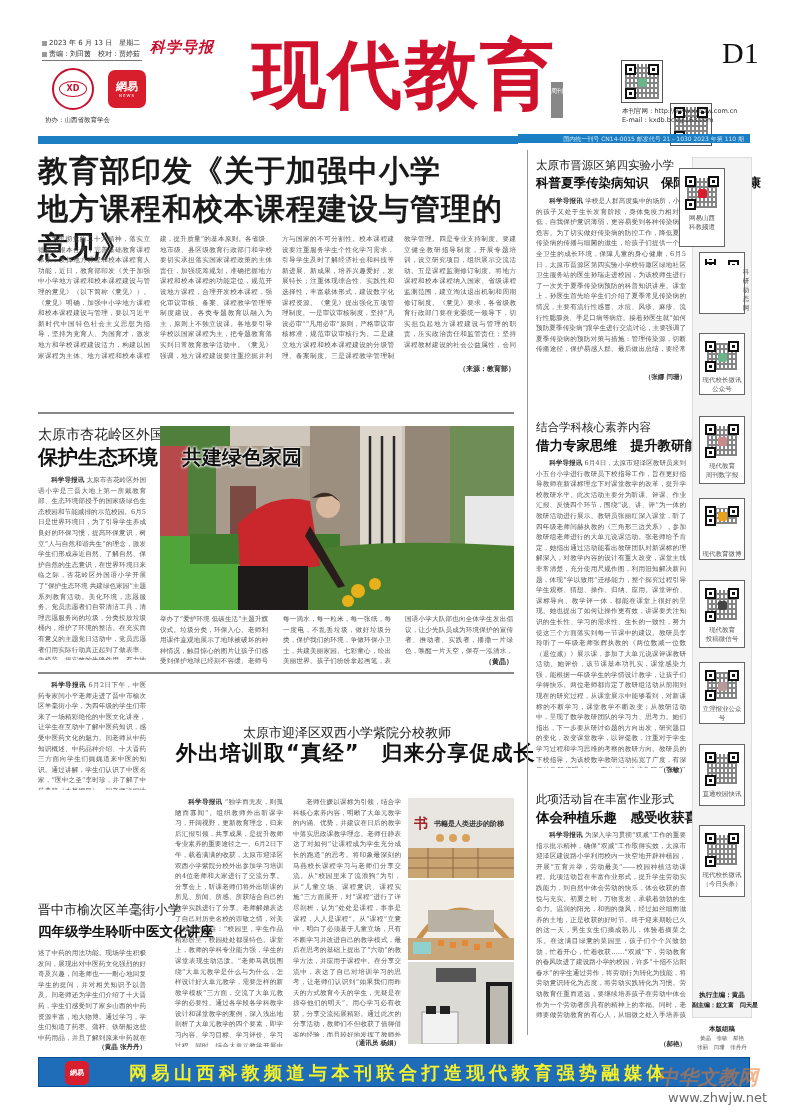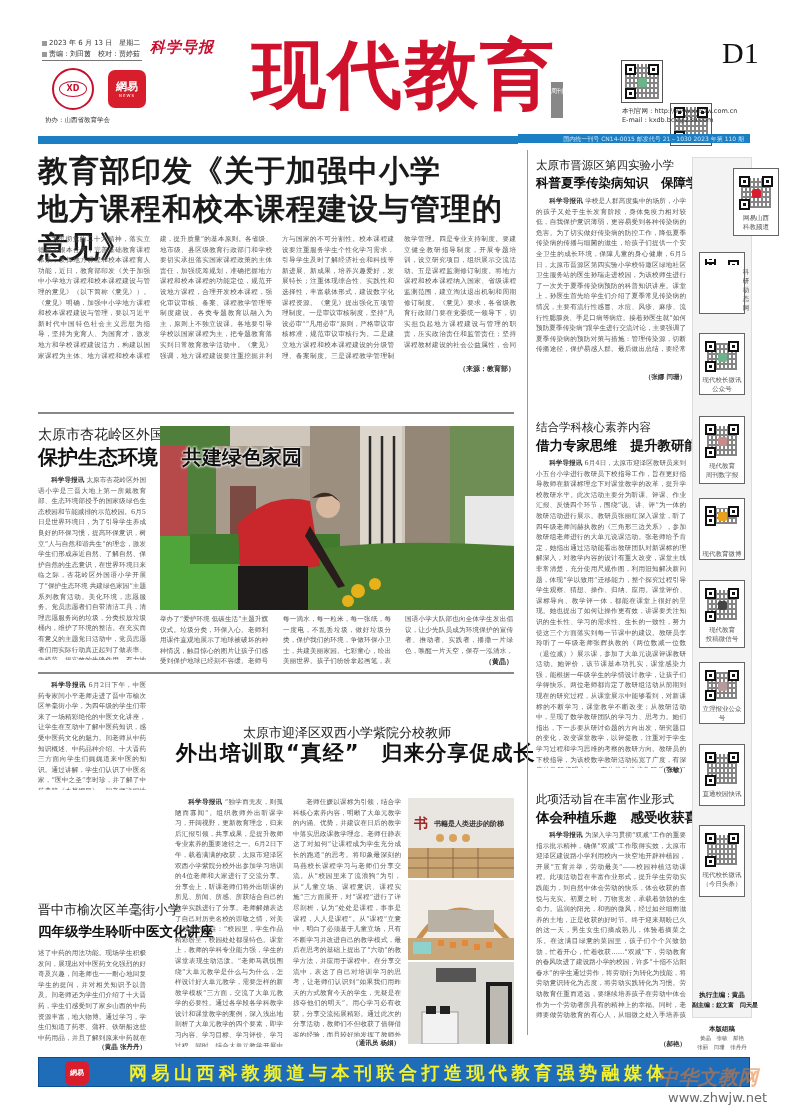--- a/index.html
+++ b/index.html
@@ -86,21 +86,21 @@
       <div class="dot" style="background:#6bb58a"></div>
   </div>
   <div class="abs qr" style="left:670px;top:60px;width:42px;height:43px">
     <div class="qr-pattern"></div>
       <div class="eye" style="left:3px;top:3px"></div>
       <div class="eye" style="right:3px;top:3px"></div>
       <div class="eye" style="left:3px;bottom:3px"></div>
   </div>
   <div class="abs page-no" style="left:722px;top:36px">D1</div>
   <div class="abs contact sans" style="left:622px;top:107px">本刊官网：http://www.xdxzw.com.cn</div>
-  <div class="abs contact sans" style="left:622px;top:116px">E-mail：kxdb.bcx@239.com</div>
+  <div class="abs contact sans" style="left:622px;top:116px">E-mail：kxdb.bcx@163.com</div>
 </div>
 
 <div class="abs blue-strip" style="left:38px;top:136px;width:480px"></div>
 <div class="abs issue-strip sans" style="left:518px;top:134px;width:232px">国内统一刊号 CN14-0015  邮发代号 21－1030  2023 年第 110 期</div>
 
 <div class="abs main-head" style="left:38px;top:152px;width:480px">
   <div>教育部印发《关于加强中小学</div>
   <div>地方课程和校本课程建设与管理的意见》</div>
 </div>
 <div class="abs" style="left:38px;top:234px;width:478px;display:flex;gap:10px">
@@ -225,21 +225,21 @@
 <div class="abs src sans" style="left:640px;top:766px;width:46px;font-size:6.5px">（张敏）</div>
 
 <div class="abs kicker" style="left:536px;top:790px;font-size:11.5px">此项活动旨在丰富作业形式</div>
 <div class="abs sub-head-sm" style="left:536px;top:806px;font-size:13.5px">体会种植乐趣　感受收获喜悦</div>
 <div class="abs text" style="left:536px;top:830px;width:150px;height:190px;overflow:hidden"><span class="lead">科学导报讯</span> <span>为深入学习贯彻“双减”工作的重要指示批示精神，确保“双减”工作取得实效，太原市迎泽区建设路小学利用校内一块空地开辟种植园，开展“五育并举，劳动最美”——校园种植活动课程。此项活动旨在丰富作业形式，提升学生劳动实践能力，到自然中体会劳动的快乐，体会收获的喜悦与充实。初夏之时，万物竞发，承载着勃勃的生命力。温润的阳光，和煦的微风，经过如丝细雨滋养的土地，正是收获的好时节。终于迎来期盼已久的这一天，男生女生们摘成熟儿，体验着摘菜之乐。在这满目绿意的菜园里，孩子们个个兴致勃勃，忙着开心，忙着收获……“双减”下，劳动教育的春风吹进了建设路小学的校园，许多“十指不沾阳春水”的学生通过劳作，将劳动行为转化为技能，将劳动意识转化为态度，将劳动实践转化为习惯。劳动教育任重而道远，要继续培养孩子在劳动中体会作为一个劳动者所具有的精神上的幸福。同时，老师要做劳动教育的有心人，从细微之处入手培养孩子的劳动素养和动手能力。借劳动教育的春风，提升该校教育的整体素质，养出学生好气色，涵育学校精气神。</span></div>
 <div class="abs src sans" style="left:650px;top:1040px;width:36px;font-size:6.5px">（郝艳）</div>
 
 <div class="abs side-panel" style="left:692px;top:157px;width:60px;height:861px"></div>
 
 <div id="qr-list">
-    <div class="abs qrbox" style="left: 733px; top: 168px; width: 46px; height: 68px;">
+    <div class="abs qrbox" style="left: 679px; top: 168px; width: 46px; height: 79px;">
       <div class="qr" style="width: 36px; height: 36px; border: none;">
         <div class="qr-pattern"></div>
         <div class="eye" style="left:1px;top:1px"></div>
         <div class="eye" style="right:1px;top:1px"></div>
         <div class="eye" style="left:1px;bottom:1px"></div>
         <div class="dot" style="background:#d81e2c"></div>
       </div>
       <div class="lbl sans" style="white-space: pre-line;">网易山西
 科教频道</div>
     </div>

